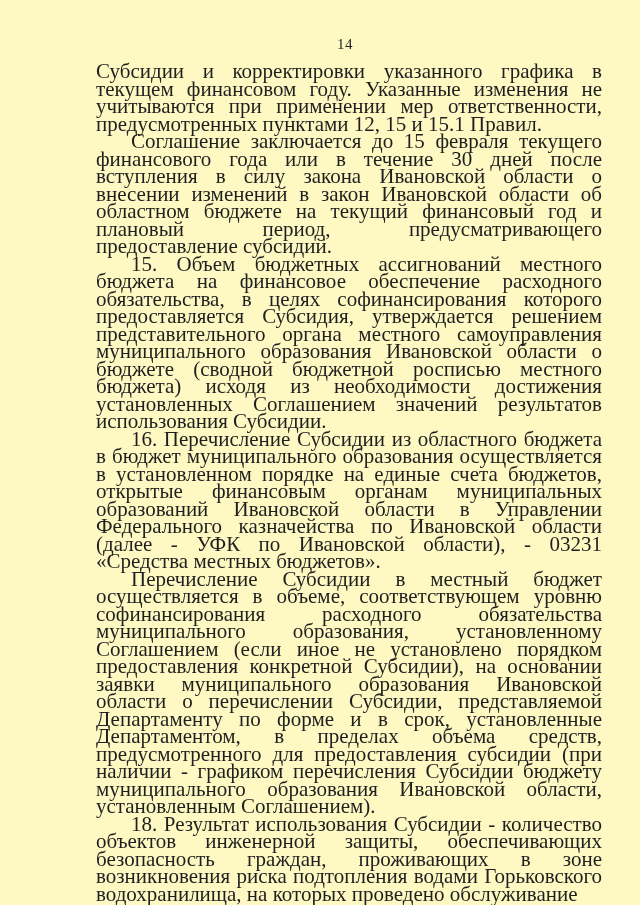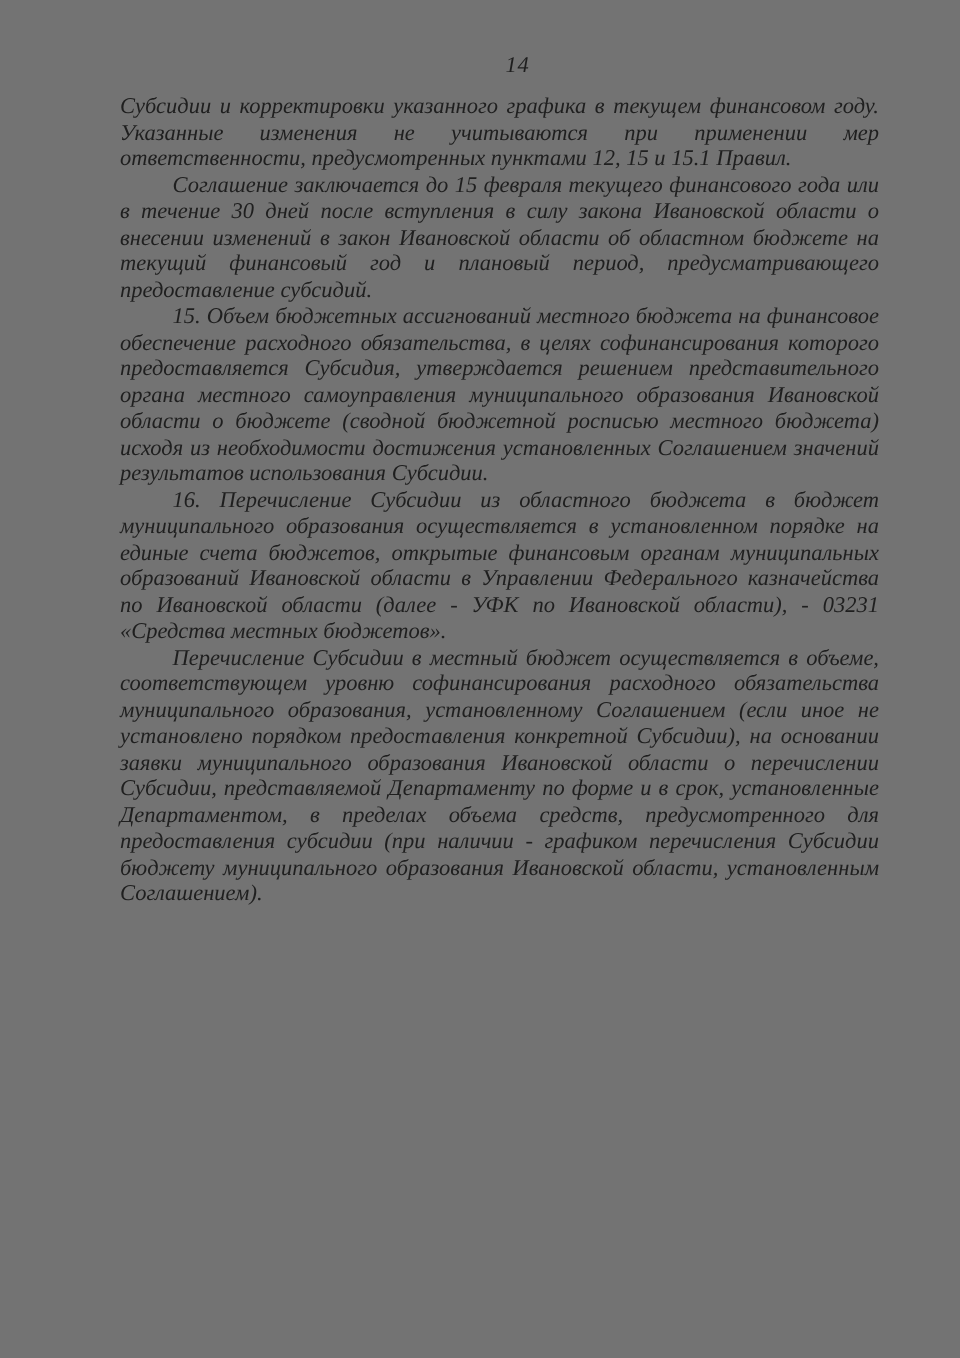--- a/index.html
+++ b/index.html
@@ -13,38 +13,37 @@
     position: relative;
     font-family: "Liberation Serif", serif;
     color: #1f1f1f;
     overflow: hidden;
   }
   .page {
     position: absolute;
     top: 0; left: 0;
     width: 640px;
     height: 905px;
-    background: #737373;
-    font-style: italic;
+    background: #fef9c3;
   }
   .page-number {
     position: absolute;
     top: 36px;
     left: 92px;
     width: 506px;
     text-align: center;
     font-size: 15px;
     letter-spacing: 0.5px;
   }
   .content {
     position: absolute;
     top: 63px;
-    left: 80px;
+    left: 96px;
     width: 506px;
-    font-size: 15px;
+    font-size: 21px;
     line-height: 17.5px;
     text-align: justify;
     text-justify: inter-word;
   }
   .content p {
     margin: 0;
     padding: 0;
     text-indent: 35px;
   }
   .content p.no-indent {
@@ -56,14 +55,15 @@
 
 <div class="page">
   <div class="page-number">14</div>
 
   <div class="content">
     <p class="no-indent">Субсидии и корректировки указанного графика в текущем финансовом году. Указанные изменения не учитываются при применении мер ответственности, предусмотренных пунктами 12, 15 и 15.1 Правил.</p>
     <p>Соглашение заключается до 15 февраля текущего финансового года или в течение 30 дней после вступления в силу закона Ивановской области о внесении изменений в закон Ивановской области об областном бюджете на текущий финансовый год и плановый период, предусматривающего предоставление субсидий.</p>
     <p>15. Объем бюджетных ассигнований местного бюджета на финансовое обеспечение расходного обязательства, в целях софинансирования которого предоставляется Субсидия, утверждается решением представительного органа местного самоуправления муниципального образования Ивановской области о бюджете (сводной бюджетной росписью местного бюджета) исходя из необходимости достижения установленных Соглашением значений результатов использования Субсидии.</p>
     <p>16. Перечисление Субсидии из областного бюджета в бюджет муниципального образования осуществляется в установленном порядке на единые счета бюджетов, открытые финансовым органам муниципальных образований Ивановской области в Управлении Федерального казначейства по Ивановской области (далее - УФК по Ивановской области), - 03231 «Средства местных бюджетов».</p>
     <p>Перечисление Субсидии в местный бюджет осуществляется в объеме, соответствующем уровню софинансирования расходного обязательства муниципального образования, установленному Соглашением (если иное не установлено порядком предоставления конкретной Субсидии), на основании заявки муниципального образования Ивановской области о перечислении Субсидии, представляемой Департаменту по форме и в срок, установленные Департаментом, в пределах объема средств, предусмотренного для предоставления субсидии (при наличии - графиком перечисления Субсидии бюджету муниципального образования Ивановской области, установленным Соглашением).</p>
+    <p>18. Результат использования Субсидии - количество объектов инженерной защиты, обеспечивающих безопасность граждан, проживающих в зоне возникновения риска подтопления водами Горьковского водохранилища, на которых проведено обслуживание</p>
   </div>
 </div>
 
 </body></html>

